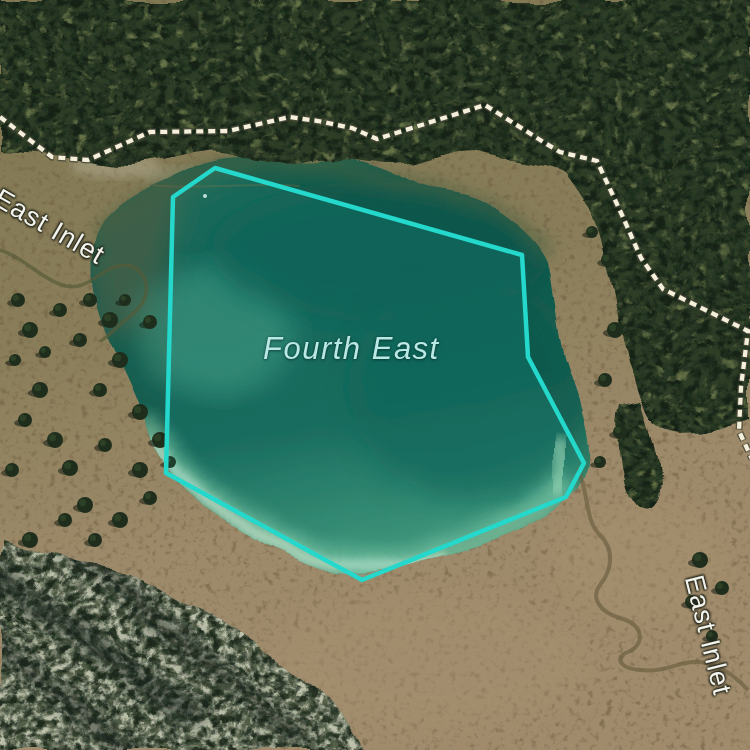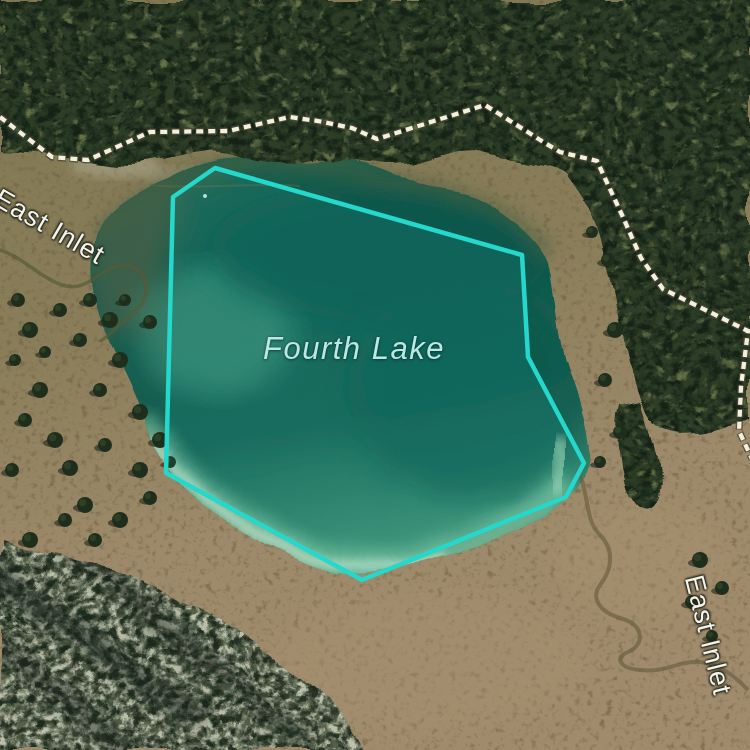--- a/index.html
+++ b/index.html
@@ -261,16 +261,16 @@
   <circle cx="205" cy="196" r="2" fill="#e8eef0" opacity="0.9"></circle>
 
   <g>
     <polyline points="0,117 52,157 88,160 150,132 228,131 290,117 318,121 352,128 377,139 485,105 545,143 560,152 597,161 622,215 641,258 663,289 748,331 741,387 739,431 752,459" fill="none" stroke="#4b4a3a" stroke-width="7" stroke-dasharray="8.5 3.5" stroke-dashoffset="0.75" opacity="0.85"></polyline>
     <polyline points="0,117 52,157 88,160 150,132 228,131 290,117 318,121 352,128 377,139 485,105 545,143 560,152 597,161 622,215 641,258 663,289 748,331 741,387 739,431 752,459" fill="none" stroke="#f4f0dc" stroke-width="4.3" stroke-dasharray="7 5"></polyline>
   </g>
 
   <polygon points="215,168 522,255 528,357 584,463 566,497 362,580 166,473 173,197" fill="rgba(36,216,204,0.10)" stroke="#24d8cc" stroke-width="4.5" stroke-linejoin="round" stroke-linecap="round"></polygon>
 </svg>
 
-  <div class="map-label lake-label">Fourth Lake</div>
+  <div class="map-label lake-label">Fourth East</div>
   <div class="map-label inlet-label inlet-nw">East Inlet</div>
   <div class="map-label inlet-label inlet-se">East Inlet</div>
 </div>
 
 </body></html>

